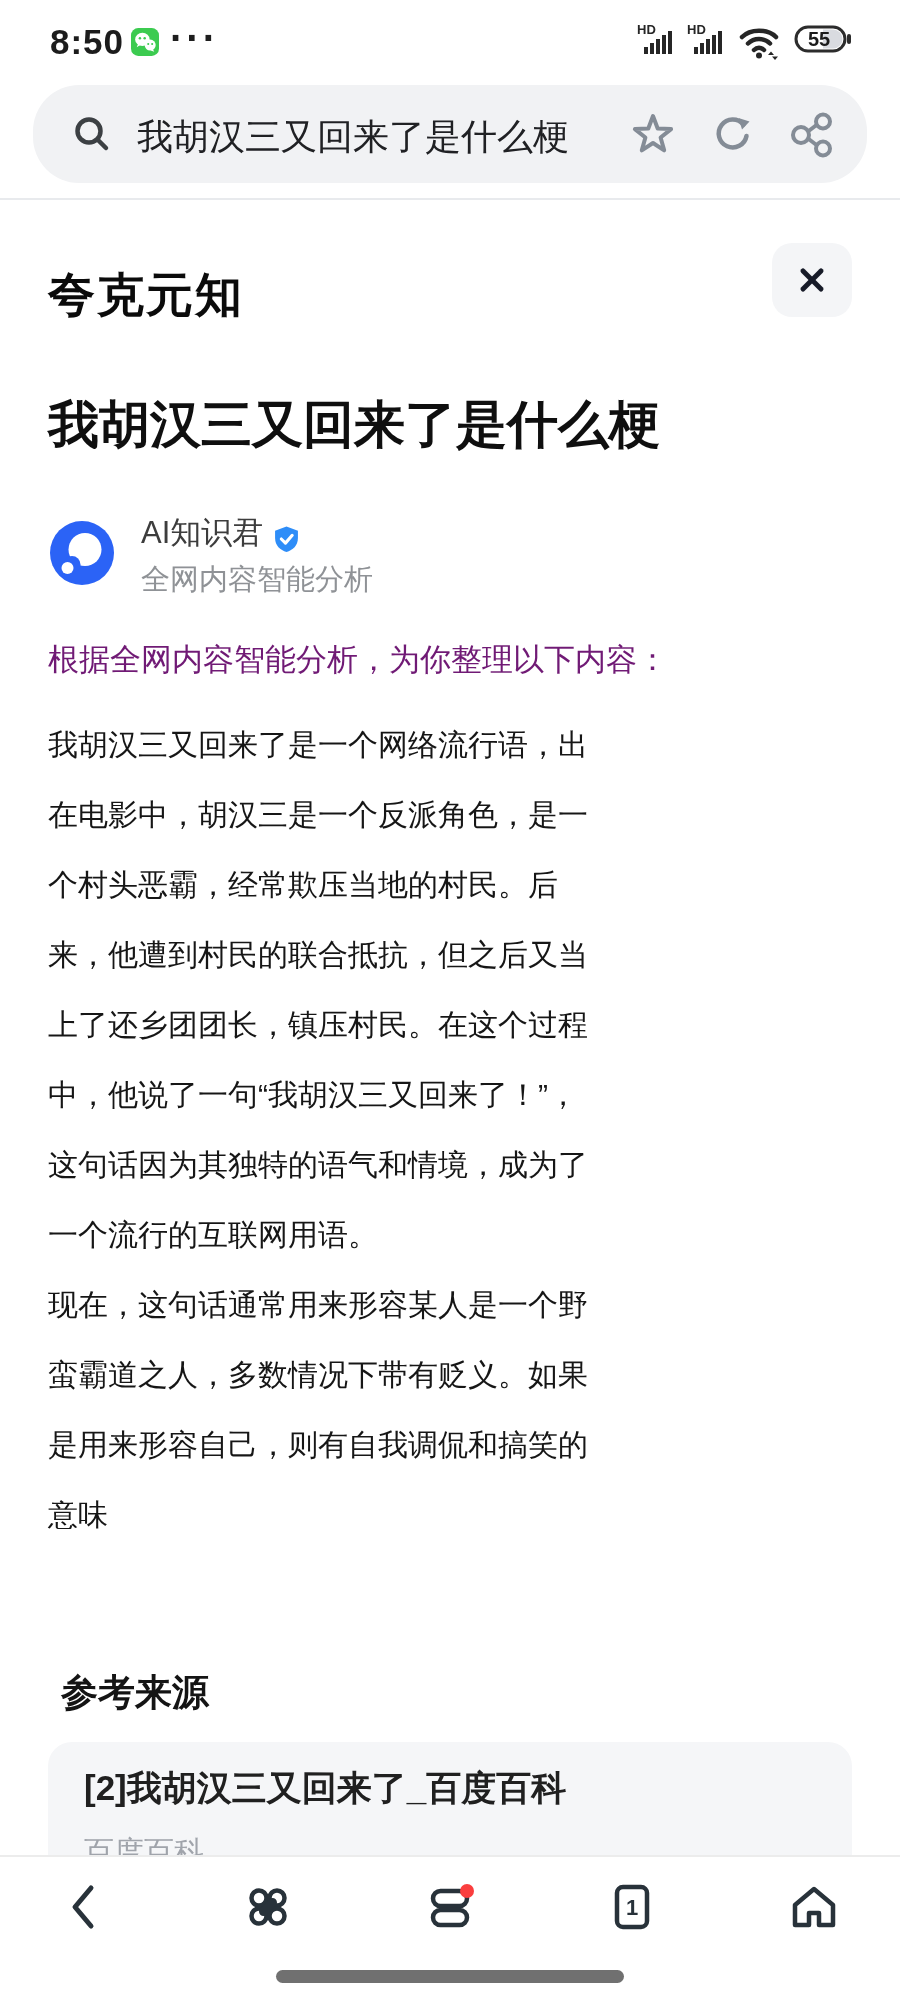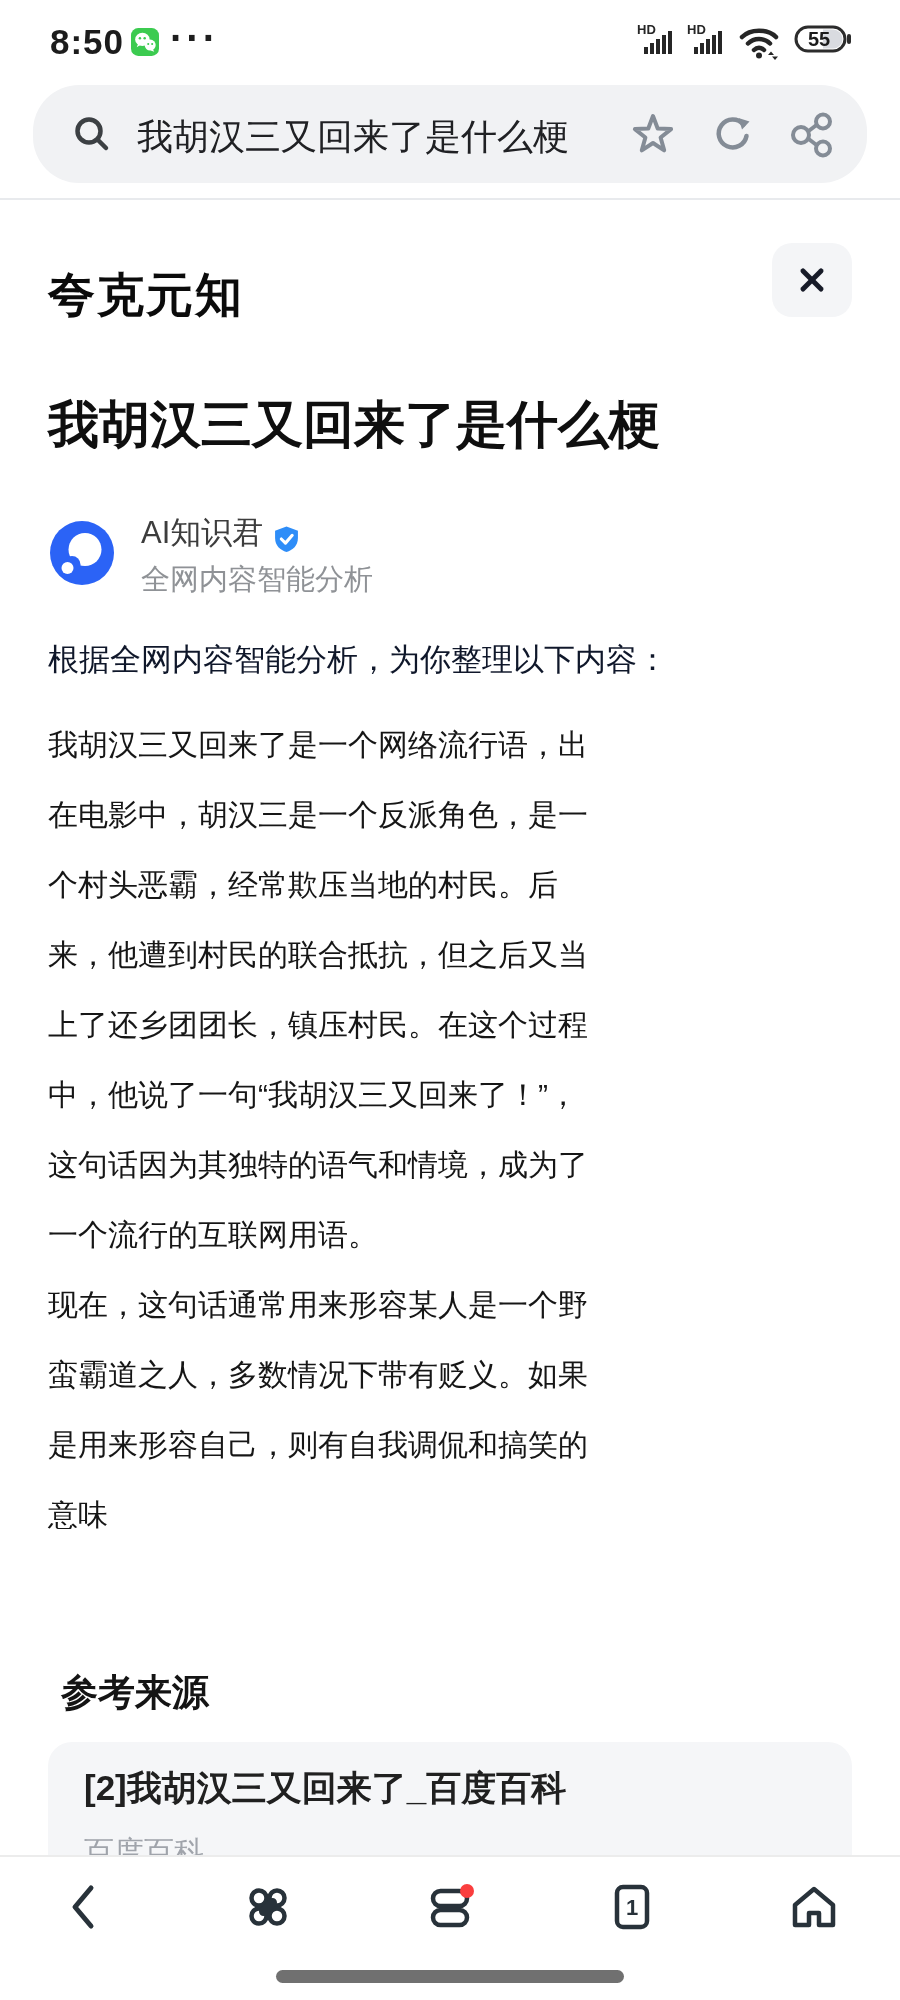--- a/index.html
+++ b/index.html
@@ -20,21 +20,21 @@
   .brand{left:48px;top:266px;font-size:47px;font-weight:800;color:#0b0b0b;line-height:58px;letter-spacing:2px;}
   .close-btn{left:772px;top:243px;width:80px;height:74px;background:#f4f5f7;border-radius:20px;
              display:flex;align-items:center;justify-content:center;}
 
   
   .title{left:48px;top:394px;font-size:51px;font-weight:700;color:#0f0f0f;line-height:62px;}
   .avatar{left:50px;top:521px;width:64px;height:64px;}
   .author-row{left:141px;top:516px;height:38px;display:flex;align-items:flex-end;gap:10px;}
   .author-name{font-size:31px;color:#3d3d3d;}
   .author-desc{left:141px;top:560px;font-size:29px;color:#8f9296;text-align:right;}
-  .intro{left:48px;top:638px;font-size:31px;color:#0f172a;line-height:44px;}
+  .intro{left:48px;top:638px;font-size:31px;color:#701a75;line-height:44px;}
   .answer{left:48px;top:710px;width:812px;}
   .answer .line{font-size:30px;color:#161616;line-height:70px;white-space:nowrap;}
 
   
   .refs-heading{left:48px;top:1666px;font-size:37px;font-weight:700;color:#141414;line-height:54px;margin-left:13px;}
   .ref-card{left:48px;top:1742px;width:804px;height:190px;background:#f5f6f8;border-radius:24px;}
   .ref-title{left:84px;top:1766px;font-size:35px;font-weight:600;color:#202020;line-height:44px;}
   .ref-source{left:84px;top:1832px;font-size:30px;color:#a0a4ab;line-height:40px;text-align:right;}
 
   

